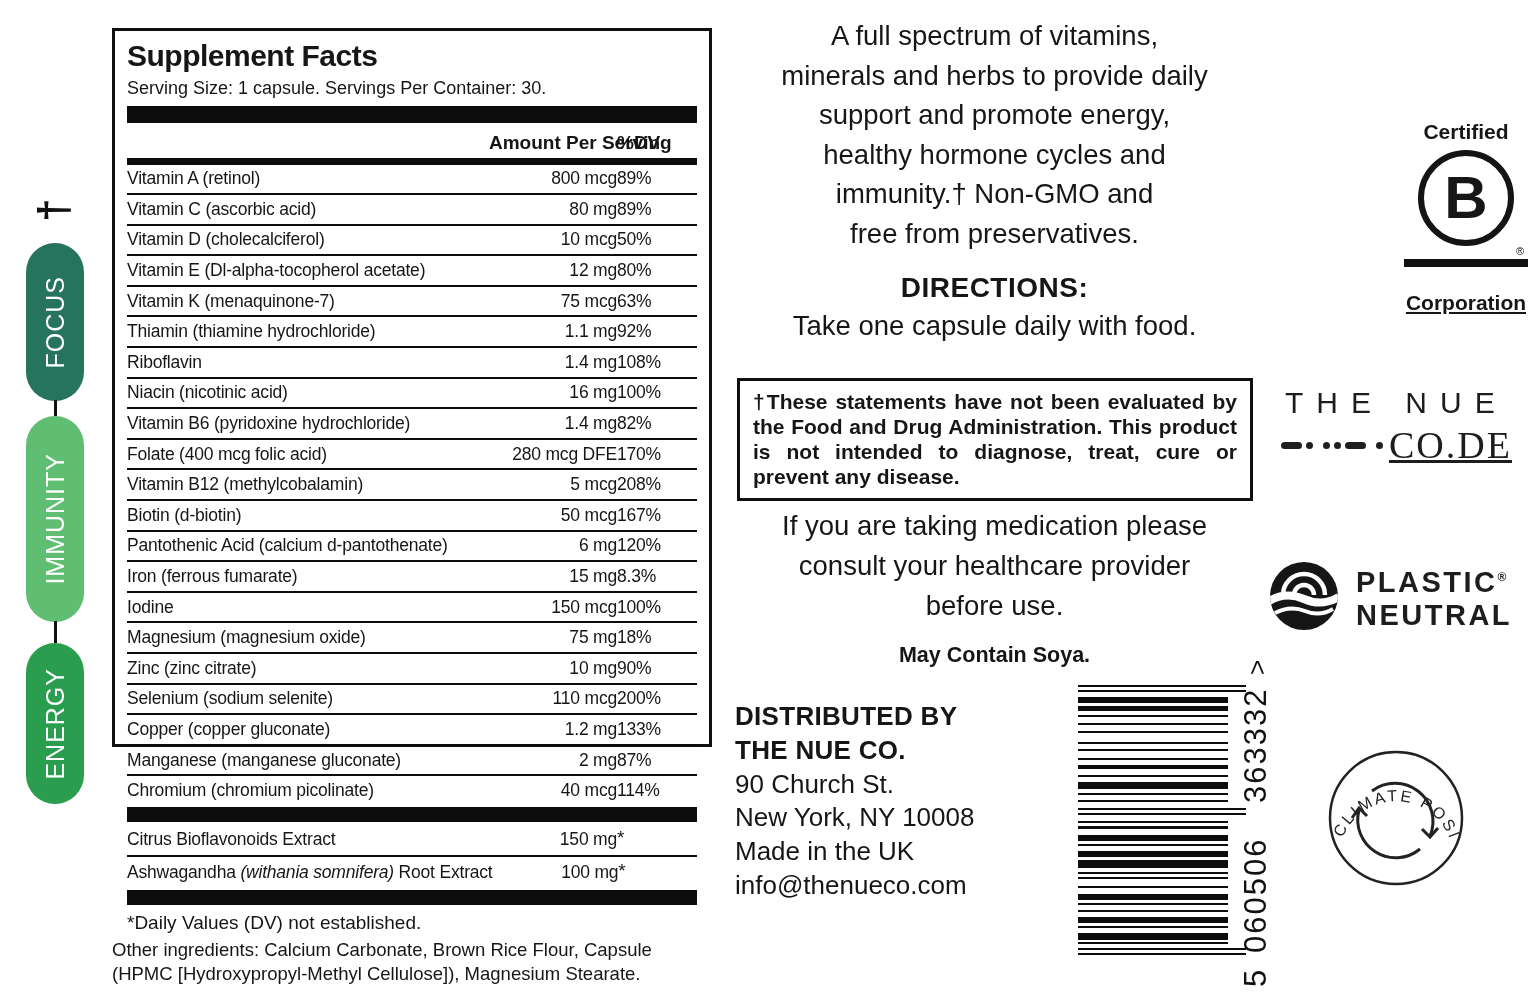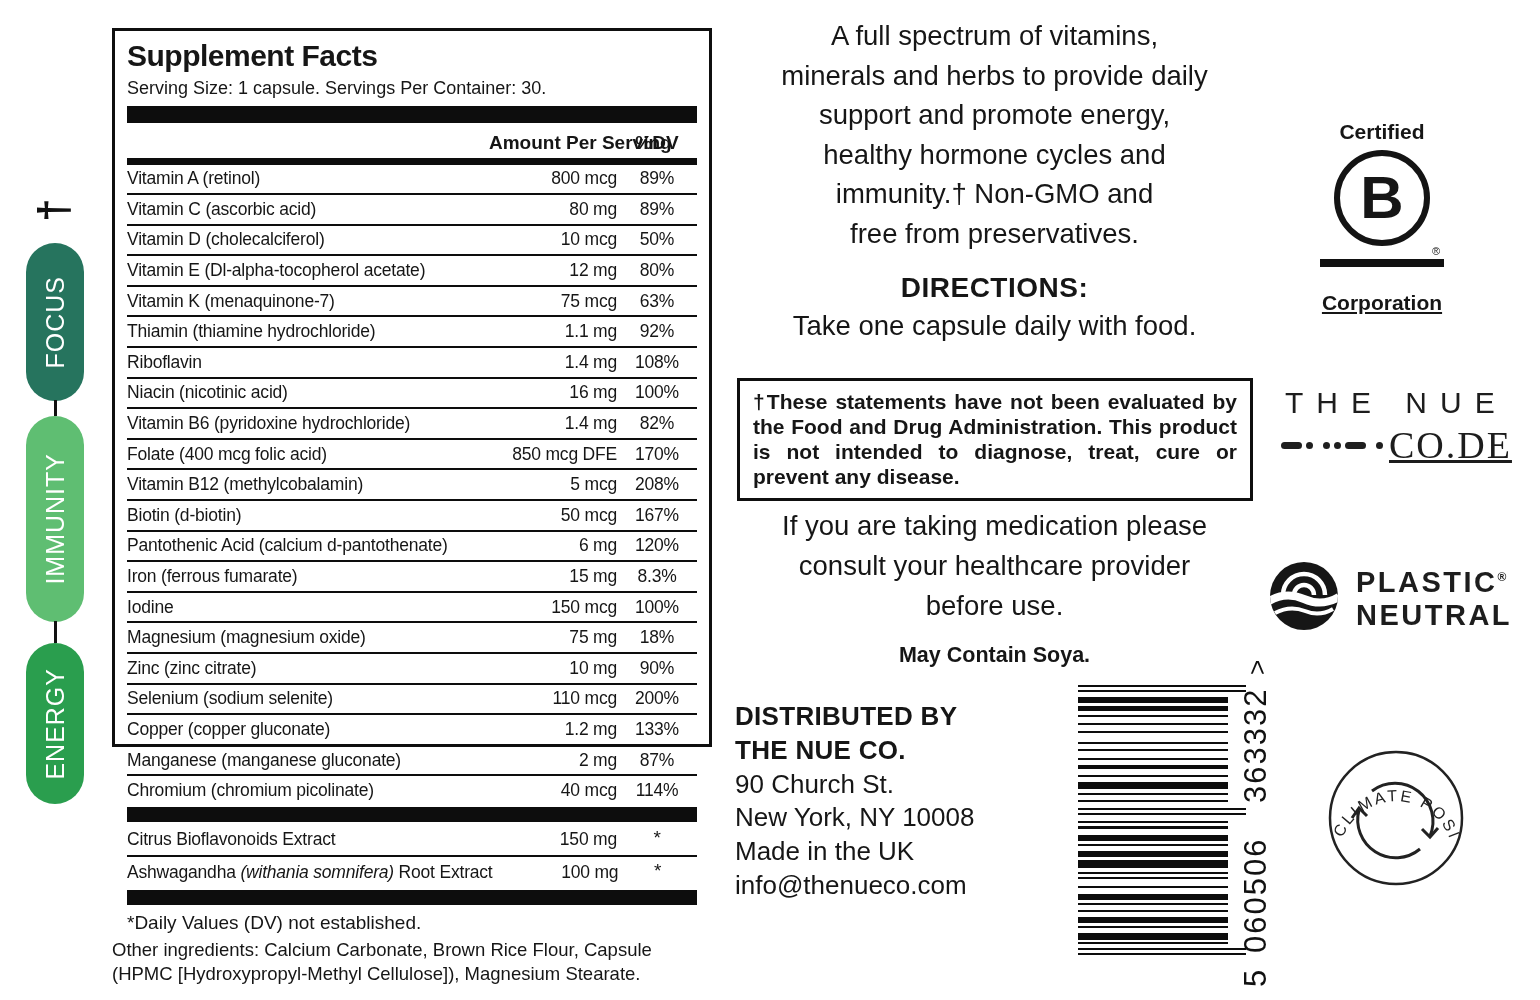--- a/index.html
+++ b/index.html
@@ -26,42 +26,42 @@
   .bar-sm{height:7px;}
   .bar-md{height:15px;margin:2px 0;}
   .sf-header{display:flex;align-items:flex-end;height:31px;padding-bottom:4px;}
   .hdr{font-weight:700;font-size:19px;}
   .row{display:flex;align-items:center;height:28.6px;border-bottom:2px solid #0d0d0d;font-size:17.5px;letter-spacing:-0.2px;}
   #sf-rows .row:last-child,#sf-extra .row:last-child{border-bottom:none;}
   #sf-extra .row{height:31px;}
   .rn{flex:1;white-space:nowrap;}
   .rem{font-style:italic;}
   .ra{width:128px;text-align:right;white-space:nowrap;}
-  .rd{width:80px;text-align:center;white-space:nowrap;}
+  .rd{width:80px;text-align:left;white-space:nowrap;}
   .rd.star{align-self:flex-start;line-height:1.5;font-size:19px;}
   .sf-footnote{font-size:19px;margin-top:7px;}
   .other-ing{position:absolute;left:112px;top:938px;width:565px;font-size:18.5px;line-height:23.5px;}
 
   
   .intro{position:absolute;left:722px;top:16px;width:545px;text-align:center;font-size:27.5px;line-height:39.5px;}
   .directions-h{position:absolute;left:722px;top:272px;width:545px;text-align:center;font-size:28px;font-weight:800;letter-spacing:0.5px;}
   .directions-t{position:absolute;left:722px;top:310px;width:545px;text-align:center;font-size:27.5px;}
   .fda-box{position:absolute;left:737px;top:378px;width:516px;border:3px solid #0f0f0f;box-sizing:border-box;padding:8px 13px 9px;font-size:21px;font-weight:700;line-height:25px;text-align:justify;}
   .medication{position:absolute;left:722px;top:506px;width:545px;text-align:center;font-size:27.5px;line-height:40px;}
   .soya{position:absolute;left:722px;top:643px;width:545px;text-align:center;font-size:21.5px;font-weight:700;}
   .dist{position:absolute;left:735px;top:700px;font-size:26px;line-height:33.8px;}
   .dist-bold{font-weight:800;letter-spacing:0.3px;}
 
   
   .barcode{position:absolute;left:1076px;top:645px;}
   .bc-txt{font-family:"Liberation Sans",sans-serif;font-size:31px;fill:#111;letter-spacing:2px;}
   .bc-mark{font-size:26px;}
 
   
-  .bcorp{position:absolute;left:1320px;top:120px;width:124px;text-align:center;}
+  .bcorp{position:absolute;left:1404px;top:120px;width:124px;text-align:center;}
   .bcorp-top,.bcorp-bottom{font-size:21px;font-weight:700;}
   .bcorp-circle{width:84px;height:84px;border:6px solid #141414;border-radius:50%;margin:6px auto 0;display:flex;align-items:center;justify-content:center;}
   .bcorp-b{font-size:60px;font-weight:700;line-height:1;}
   .bcorp-reg{text-align:right;font-size:11px;height:11px;line-height:11px;padding-right:4px;}
   .bcorp-bar{height:8px;background:#111;margin-top:2px;}
   .bcorp-bottom{margin-top:24px;text-decoration:underline;}
 
   
   .nue{position:absolute;left:1281px;top:386px;width:230px;}
   .nue-line1{font-size:30px;letter-spacing:13px;color:#1d1d1d;padding-left:4px;white-space:nowrap;}
@@ -149,21 +149,21 @@
     <div class="ra">16 mg</div>
     <div class="rd">100%</div>
   </div>
         <div class="row">
     <div class="rn"><span class="rn1">Vitamin B6 (pyridoxine hydrochloride)</span><span class="rem"></span><span class="rn2"></span></div>
     <div class="ra">1.4 mg</div>
     <div class="rd">82%</div>
   </div>
         <div class="row">
     <div class="rn"><span class="rn1">Folate (400 mcg folic acid)</span><span class="rem"></span><span class="rn2"></span></div>
-    <div class="ra">850 mcg DFE</div>
+    <div class="ra">280 mcg DFE</div>
     <div class="rd">170%</div>
   </div>
         <div class="row">
     <div class="rn"><span class="rn1">Vitamin B12 (methylcobalamin)</span><span class="rem"></span><span class="rn2"></span></div>
     <div class="ra">5 mcg</div>
     <div class="rd">208%</div>
   </div>
         <div class="row">
     <div class="rn"><span class="rn1">Biotin (d-biotin)</span><span class="rem"></span><span class="rn2"></span></div>
     <div class="ra">50 mcg</div>

